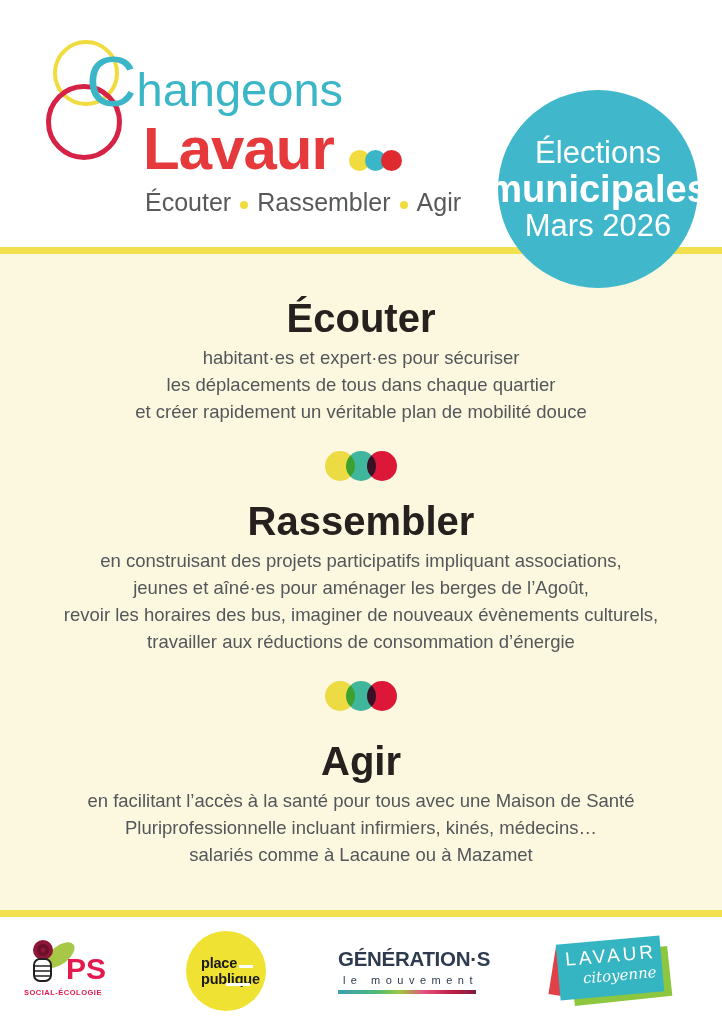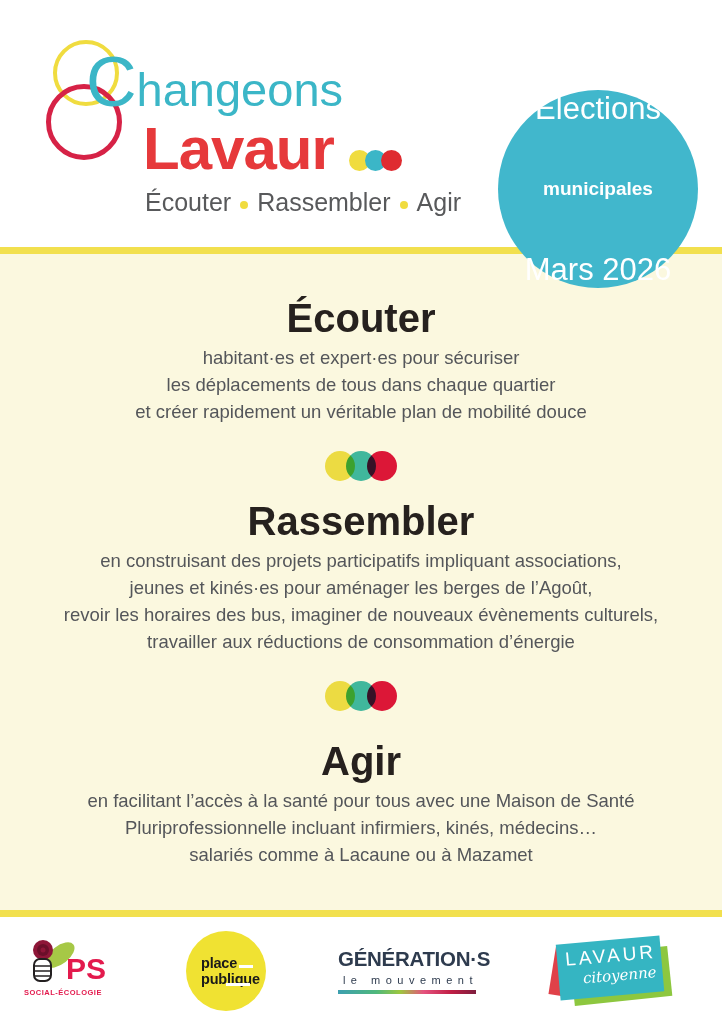--- a/index.html
+++ b/index.html
@@ -41,24 +41,23 @@
   }
   .tagline .sep { width:8px; height:8px; border-radius:50%; background:#F0DC3F; margin:4px 9px 0 9px; }
 
   
   .badge {
     position:absolute; left:498px; top:90px; z-index:5;
     width:200px; height:198px; border-radius:50%;
     background:#41B7CC; color:#ffffff;
     display:flex; flex-direction:column; justify-content:center; align-items:center;
     text-align:center;
-    gap:44px;
   }
   .badge-line1 { font-size:31px; line-height:37px; font-weight:400; }
-  .badge-line2 { font-size:19px; line-height:36px; font-weight:700; }
+  .badge-line2 { font-size:38px; line-height:36px; font-weight:700; }
   .badge-line3 { font-size:31px; line-height:37px; font-weight:400; }
 
   
   .rule { position:absolute; left:0; width:722px; height:7px; background:#F2E04E; z-index:2; }
   .rule-top { top:247px; }
   .rule-bottom { top:910px; }
   .cream {
     position:absolute; left:0; top:254px; width:722px; height:656px;
     background:#FBF8DF; z-index:1;
     text-align:center; padding-top:42px;
@@ -163,21 +162,21 @@
     <div class="divider">
       <span class="dot dot-yellow"></span>
       <span class="dot dot-teal"></span>
       <span class="dot dot-red"></span>
     </div>
 
     <div class="section mt18">
       <div class="sec-title">Rassembler</div>
       <div class="sec-text">
         <div>en construisant des projets participatifs impliquant associations,</div>
-        <div>jeunes et kinés·es pour aménager les berges de l’Agoût,</div>
+        <div>jeunes et aîné·es pour aménager les berges de l’Agoût,</div>
         <div>revoir les horaires des bus, imaginer de nouveaux évènements culturels,</div>
         <div>travailler aux réductions de consommation d’énergie</div>
       </div>
     </div>
 
     <div class="divider">
       <span class="dot dot-yellow"></span>
       <span class="dot dot-teal"></span>
       <span class="dot dot-red"></span>
     </div>

